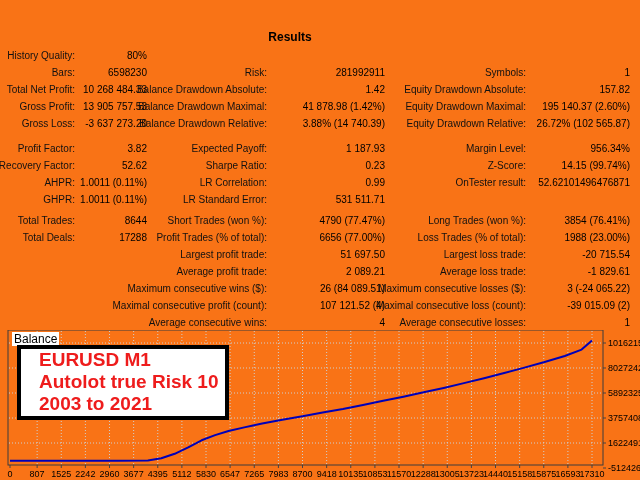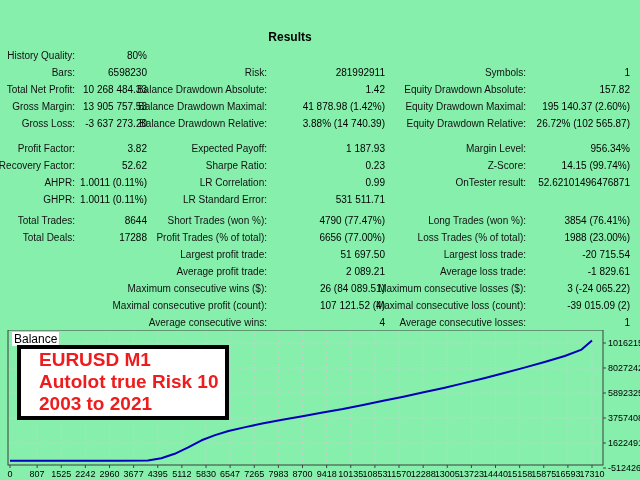--- a/index.html
+++ b/index.html
@@ -1,17 +1,17 @@
 <!DOCTYPE html>
 <html><head>
 <meta charset="utf-8">
 <style>
   html,body{margin:0;padding:0;background:#fff;}
   #screen{
-    position:relative;width:640px;height:480px;background:#86efac;overflow:hidden;
+    position:relative;width:640px;height:480px;background:#f97316;overflow:hidden;
     font-family:"Liberation Sans","DejaVu Sans",sans-serif;color:#000;
   }
   .title{
     position:absolute;top:30px;left:0;width:580px;text-align:center;
     font-size:12px;font-weight:bold;
   }
   #stats{position:absolute;top:47px;left:0;width:640px;}
   .section{position:relative;width:640px;}
   .sec2{margin-top:8px;}
   .sec3{margin-top:4px;}
@@ -60,21 +60,21 @@
         </div>
         <div class="srow">
           <span class="cell c0 lbl">Total Net Profit:</span>
           <span class="cell c1 val">10 268 484.33</span>
           <span class="cell c2 lbl">Balance Drawdown Absolute:</span>
           <span class="cell c3 val">1.42</span>
           <span class="cell c4 lbl">Equity Drawdown Absolute:</span>
           <span class="cell c5 val">157.82</span>
         </div>
         <div class="srow">
-          <span class="cell c0 lbl">Gross Margin:</span>
+          <span class="cell c0 lbl">Gross Profit:</span>
           <span class="cell c1 val">13 905 757.53</span>
           <span class="cell c2 lbl">Balance Drawdown Maximal:</span>
           <span class="cell c3 val">41 878.98 (1.42%)</span>
           <span class="cell c4 lbl">Equity Drawdown Maximal:</span>
           <span class="cell c5 val">195 140.37 (2.60%)</span>
         </div>
         <div class="srow">
           <span class="cell c0 lbl">Gross Loss:</span>
           <span class="cell c1 val">-3 637 273.20</span>
           <span class="cell c2 lbl">Balance Drawdown Relative:</span>

